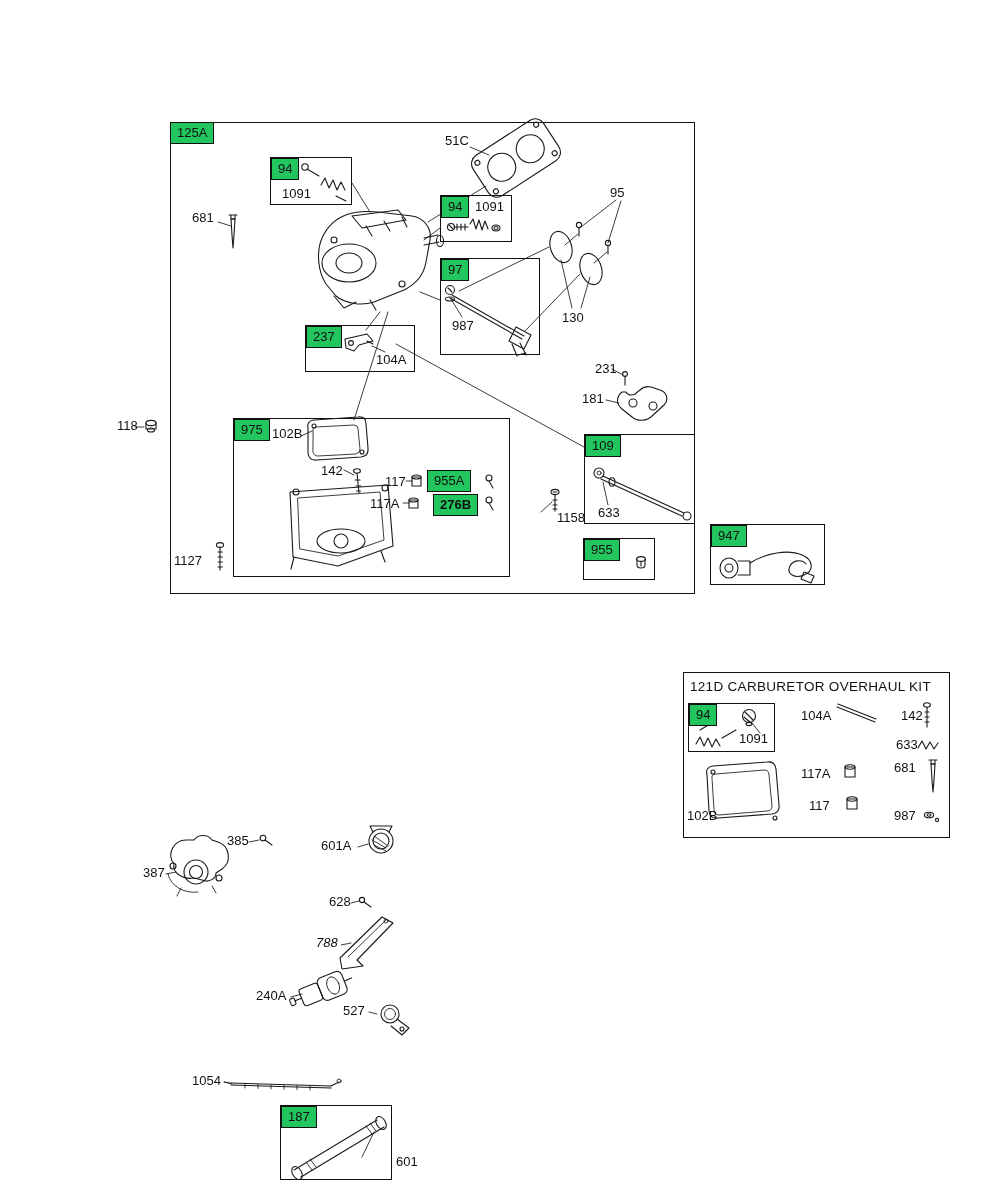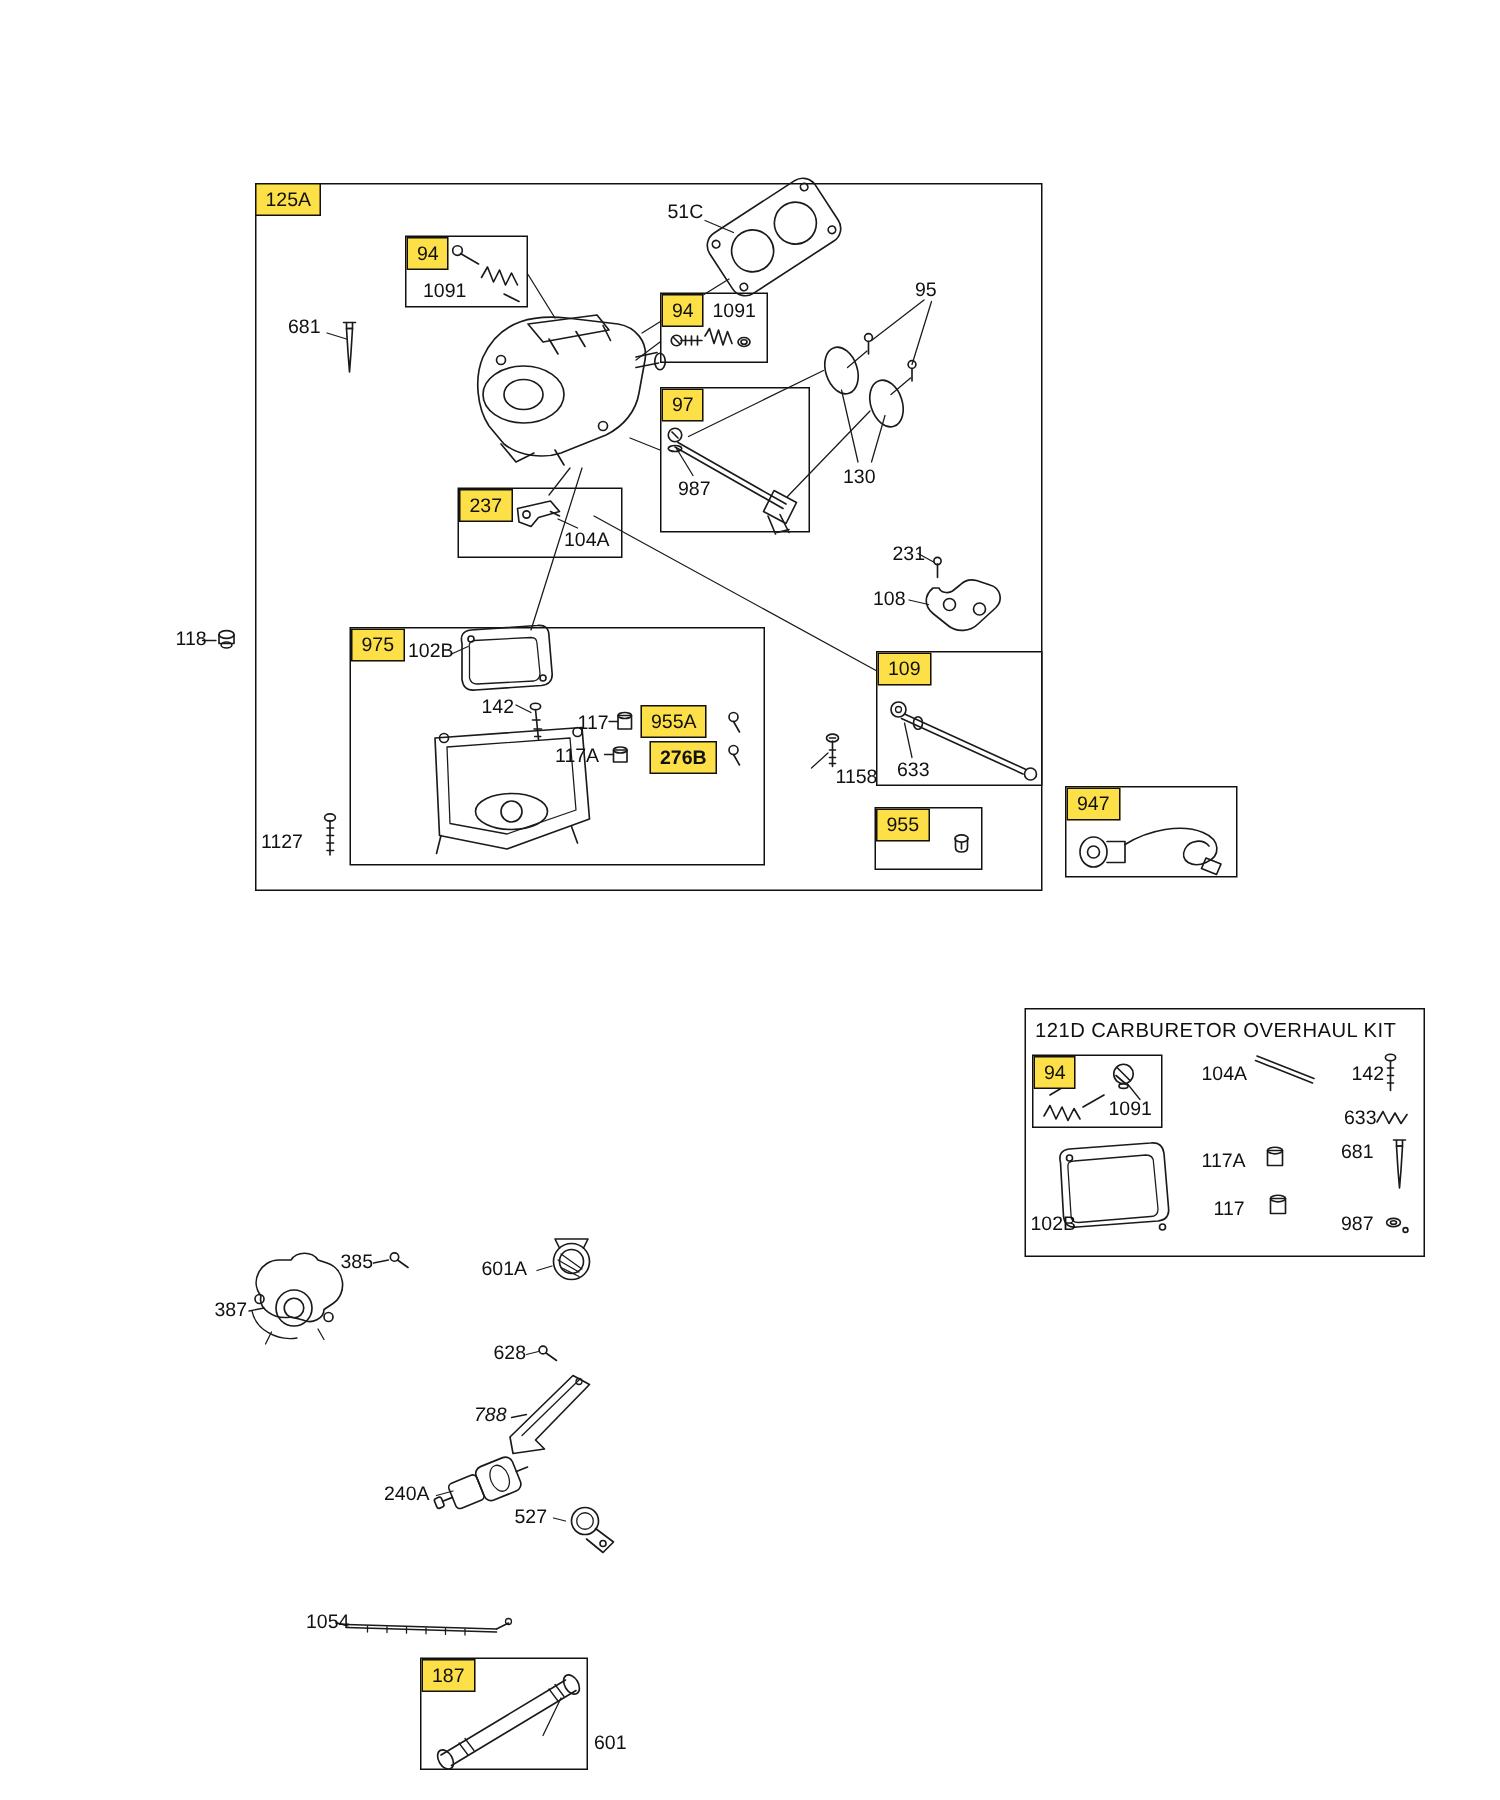--- a/index.html
+++ b/index.html
@@ -6,21 +6,21 @@
   html,body { background:#ffffff; }
   body { font-family:"Liberation Sans", sans-serif; color:#111; }
   .canvas { position:relative; width:1000px; height:1200px; background:#ffffff; overflow:hidden; }
   .art { position:absolute; left:0; top:0; }
   .art path, .art line, .art circle, .art ellipse, .art rect, .art polyline, .art polygon {
     stroke:#1a1a1a; fill:none; stroke-width:1.1; stroke-linecap:round; stroke-linejoin:round;
   }
   .art .thin path, .art .thin line, .art .thin circle, .art .thin ellipse,
   .art .thin polyline, .art path.thin, .art circle.thin, .art ellipse.thin, .art polyline.thin { stroke-width:0.85; }
   .callout-box { position:absolute; border:1.3px solid #111; background:transparent; }
-  .tag { position:absolute; display:inline-block; border:1.3px solid #111; background:#fde047;
+  .tag { position:absolute; display:inline-block; border:1.3px solid #111; background:#22c55e;
          font-size:13px; line-height:1.1; padding:3px 6px; white-space:nowrap; }
   .lbl { position:absolute; font-size:13px; line-height:1.1; white-space:nowrap; }
   .kit-title { position:absolute; font-size:13.5px; letter-spacing:0.3px; white-space:nowrap; }
 </style>
 </head>
 <body>
 
 <div class="canvas">
 
   <div class="callout-box" style="left:170px; top:122px; width:525px; height:472px;"></div>
@@ -329,21 +329,21 @@
 
   <div class="lbl" style="left:445px; top:134px;">51C</div>
   <div class="lbl" style="left:282px; top:187px;">1091</div>
   <div class="lbl" style="left:475px; top:200px;">1091</div>
   <div class="lbl" style="left:192px; top:211px;">681</div>
   <div class="lbl" style="left:610px; top:186px;">95</div>
   <div class="lbl" style="left:452px; top:319px;">987</div>
   <div class="lbl" style="left:562px; top:311px;">130</div>
   <div class="lbl" style="left:376px; top:353px;">104A</div>
   <div class="lbl" style="left:595px; top:362px;">231</div>
-  <div class="lbl" style="left:582px; top:392px;">108</div>
+  <div class="lbl" style="left:582px; top:392px;">181</div>
   <div class="lbl" style="left:117px; top:419px;">118</div>
   <div class="lbl" style="left:272px; top:427px;">102B</div>
   <div class="lbl" style="left:321px; top:464px;">142</div>
   <div class="lbl" style="left:385px; top:475px;">117</div>
   <div class="lbl" style="left:370px; top:497px;">117A</div>
   <div class="lbl" style="left:521px; top:511px;margin-left:36px;">1158</div>
   <div class="lbl" style="left:598px; top:506px;">633</div>
   <div class="lbl" style="left:174px; top:554px;">1127</div>
 
   <div class="lbl" style="left:739px; top:732px;">1091</div>
@@ -356,16 +356,16 @@
   <div class="lbl" style="left:687px; top:809px;">102B</div>
   <div class="lbl" style="left:894px; top:809px;">987</div>
 
   <div class="lbl" style="left:227px; top:834px;">385</div>
   <div class="lbl" style="left:321px; top:839px;">601A</div>
   <div class="lbl" style="left:143px; top:866px;">387</div>
   <div class="lbl" style="left:329px; top:895px;">628</div>
   <div class="lbl" style="left:316px; top:936px;font-style:italic;">788</div>
   <div class="lbl" style="left:256px; top:989px;">240A</div>
   <div class="lbl" style="left:343px; top:1004px;">527</div>
-  <div class="lbl" style="left:192px; top:1074px;margin-left:12px;">1054</div>
+  <div class="lbl" style="left:192px; top:1074px;">1054</div>
   <div class="lbl" style="left:360px; top:1155px;margin-left:36px;">601</div>
 
 </div>
 
 </body></html>

